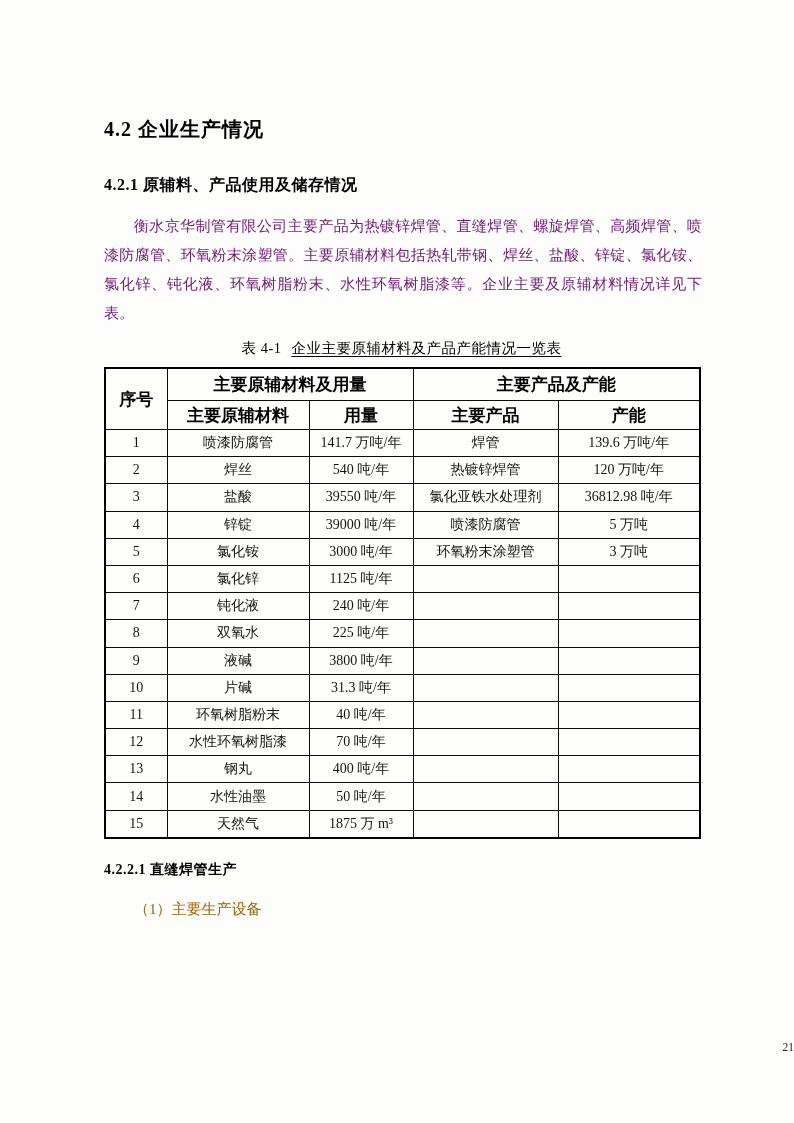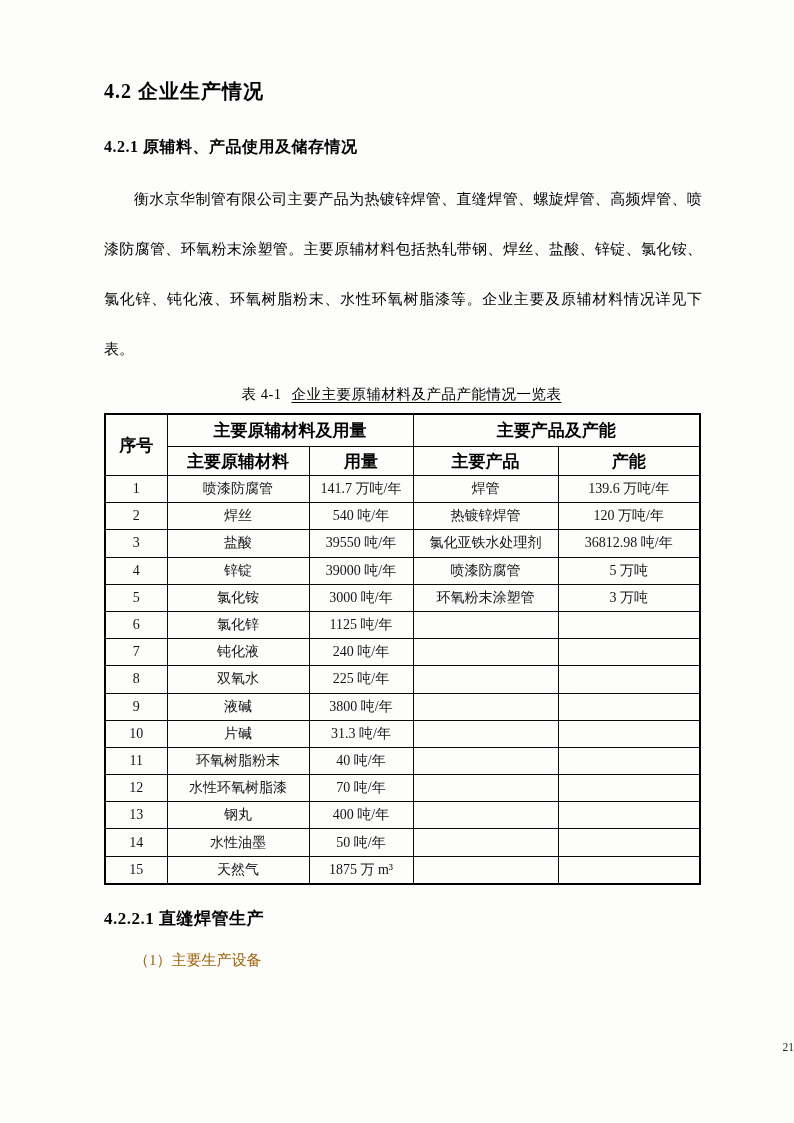--- a/index.html
+++ b/index.html
@@ -14,44 +14,44 @@
     font-family: "Liberation Serif", "DejaVu Serif", serif;
     color: #1c1c1c;
   }
   .page {
     position: relative;
     width: 794px;
     height: 1123px;
     background: #fdfdfc;
   }
   .content {
-    padding: 78px 92px 0 104px;
+    padding: 116px 92px 0 104px;
   }
   .h1 {
     font-size: 20px;
     font-weight: bold;
     color: #000;
     margin: 0;
     letter-spacing: 1px;
   }
   .h2 {
     font-size: 16px;
     font-weight: bold;
     color: #000;
     margin: 0;
     letter-spacing: 0.5px;
   }
   .h2-first { margin-top: 32px; }
   .body-par {
     margin: 16px 0 0 0;
     font-size: 15px;
-    line-height: 50px;
+    line-height: 29px;
     text-align: justify;
     text-indent: 2em;
-    color: #000000;
+    color: #701a75;
   }
   .table-caption {
     margin: 11px 0 9px 0;
     width: 595px;
     text-align: center;
     font-size: 14.5px;
     font-weight: normal;
     color: #000;
     letter-spacing: 0.5px;
   }
@@ -80,21 +80,21 @@
   table.main-table th {
     font-weight: bold;
     color: #000;
     font-size: 17px;
   }
   tr.head-row-1 th { height: 31px; }
   tr.head-row-2 th { height: 28px; }
   table.main-table tbody td { height: 26.2px; }
   .h2-after-table { margin-top: 17px; }
   .h3 {
-    font-size: 17px;
+    font-size: 14px;
     font-weight: bold;
     color: #000;
     margin: 22px 0 0 0;
     letter-spacing: 0.5px;
   }
   .list-par {
     margin: 21px 0 0 0;
     font-size: 15px;
     text-indent: 2em;
     color: #a16207;

